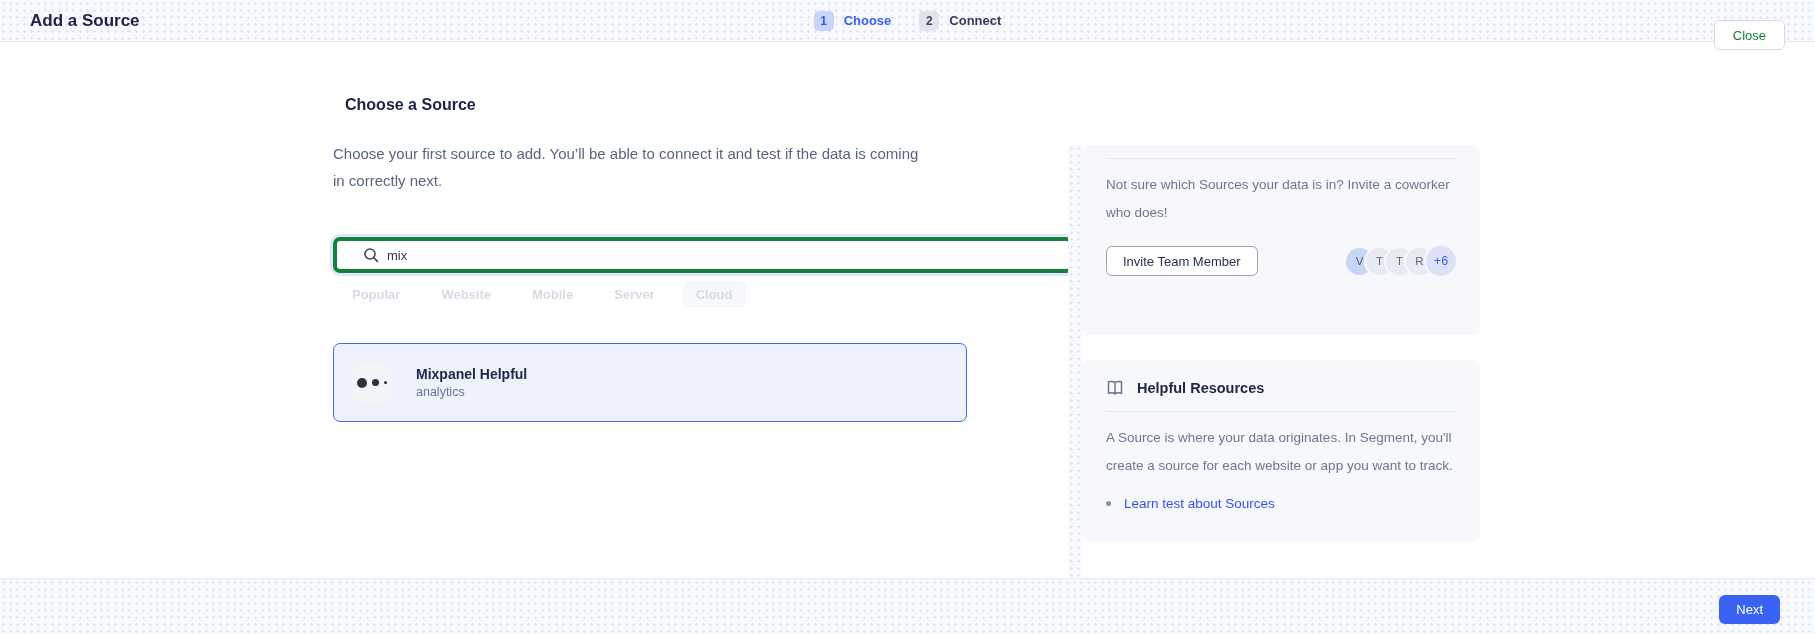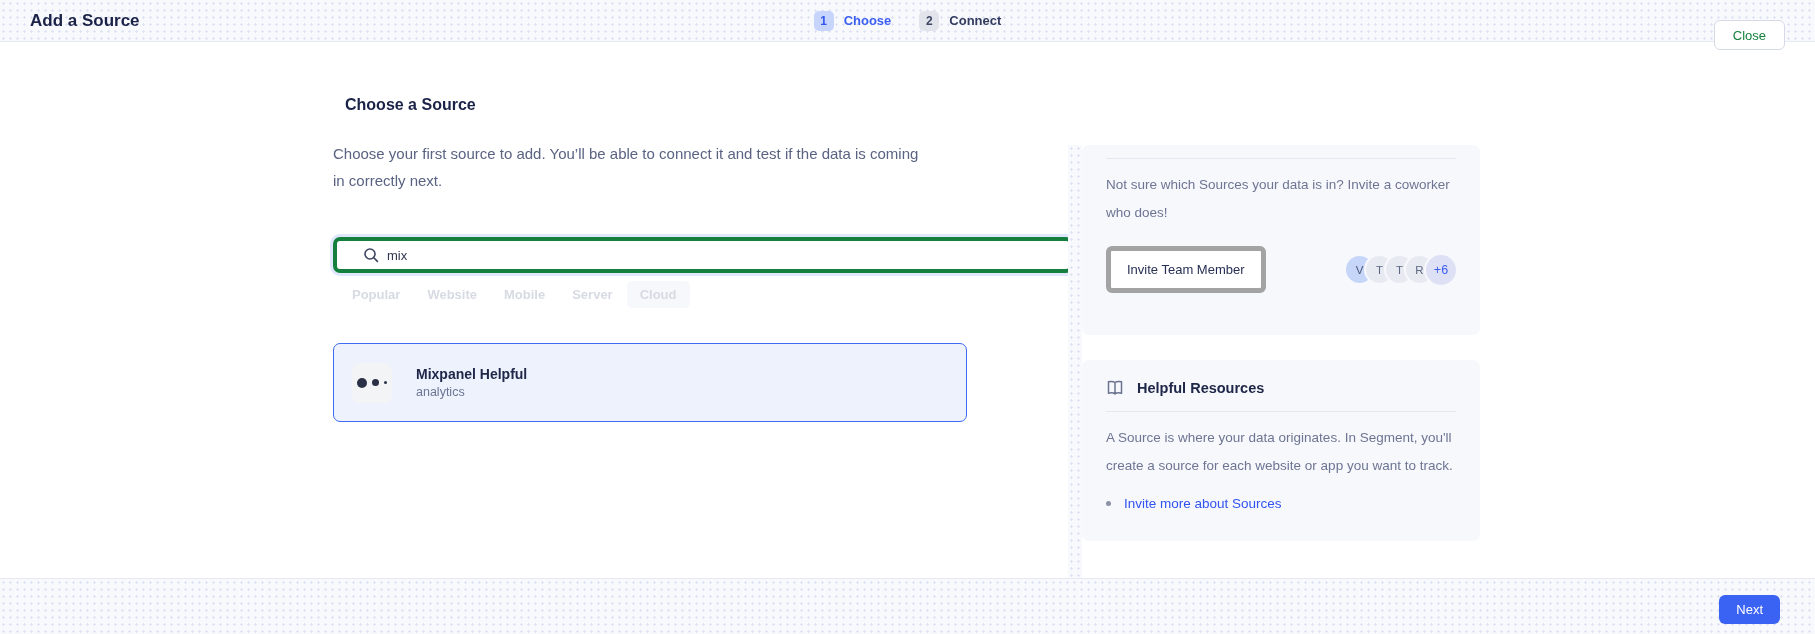--- a/index.html
+++ b/index.html
@@ -42,21 +42,21 @@
     position:absolute; left:333px; top:237px; width:740px; height:36px;
     background:#fff; border:4px solid #15803d; border-radius:7px;
     box-shadow:0 0 0 3px rgba(63,106,242,0.16);
     display:flex; align-items:center; padding:0 26px;
   }
   .search-box svg { flex:0 0 auto; margin-right:8px; }
   .search-input {
     flex:1; border:none; outline:none; font-size:13px; color:#30364f;
     font-family:inherit; background:transparent; height:100%;
   }
-  .tabs { position:absolute; left:352px; top:287px; display:flex; align-items:center; gap:27px; opacity:0.30; }
+  .tabs { position:absolute; left:352px; top:287px; display:flex; align-items:center; gap:41px; opacity:0.30; }
   .tab { font-size:13px; font-weight:600; color:#7d86a3; cursor:pointer; }
   .tab.pill { background:#e7eaf4; border-radius:5px; padding:6px 13px; margin:-6px 0 -6px -13px; }
   .result-card {
     position:absolute; left:333px; top:343px; width:634px; height:79px;
     background:#eef2fd; border:1px solid #3f6af2; border-radius:7px;
     display:flex; align-items:center; padding:0 18px; cursor:pointer;
   }
   .result-logo {
     width:40px; height:40px; border-radius:8px; background:#f3f4f6;
     display:flex; align-items:center; justify-content:center; gap:5px;
@@ -75,21 +75,21 @@
     background:#f7f8fc; border-radius:7px; padding:0 24px; overflow:hidden;
   }
   .card-invite { top:145px; height:190px; }
   .card-resources { top:360px; height:181px; }
   .side-header { display:flex; align-items:center; gap:13px; margin-top:18px; height:20px; }
   .side-title { font-size:14.5px; font-weight:600; color:#202849; }
   .side-divider { height:1px; background:#e5e8f0; margin-top:13px; }
   .side-body { margin-top:12px; font-size:13.5px; line-height:28px; color:#6d7593; }
   .invite-row { display:flex; align-items:center; justify-content:space-between; margin-top:19px; }
   .btn-invite {
-    height:47px; padding:0 16px; background:#fff; border:5px solid #a3a3a3;
+    height:30px; padding:0 16px; background:#fff; border:1px solid #a3a3a3;
     border-radius:6px; font-size:13px; color:#273054; font-family:inherit; cursor:pointer;
   }
   .avatars { display:flex; align-items:center; }
   .avatar {
     width:27px; height:27px; border-radius:50%; margin-left:-7px;
     display:flex; align-items:center; justify-content:center;
     font-size:11.5px; color:#5d6682; background:#e8eaf2;
     box-shadow:0 0 0 2px #f7f8fc;
   }
   .avatar.first { margin-left:0; background:#c6d6f9; color:#4b5878; }
@@ -182,21 +182,21 @@
     <div class="side-header">
       <svg width="18" height="18" viewBox="0 0 18 18">
         <path d="M9 3.5 C7.5 2.3 5 2.2 2.5 2.8 L2.5 14.2 C5 13.6 7.5 13.7 9 14.9 C10.5 13.7 13 13.6 15.5 14.2 L15.5 2.8 C13 2.2 10.5 2.3 9 3.5 Z M9 3.5 L9 14.9" fill="none" stroke="#6b7390" stroke-width="1.5" stroke-linejoin="round"></path>
       </svg>
       <span class="side-title">Helpful Resources</span>
     </div>
     <div class="side-divider"></div>
     <p class="side-body">A Source is where your data originates. In Segment, you'll create a source for each website or app you want to track.</p>
     <div class="res-list">
       <span class="bullet"></span>
-      <a class="res-link">Invite more about Sources</a>
+      <a class="res-link">Learn test about Sources</a>
     </div>
   </aside>
 
   <footer class="bottombar dotted">
     <button class="btn-next">Next</button>
   </footer>
 
 </div>
 
 </body></html>

